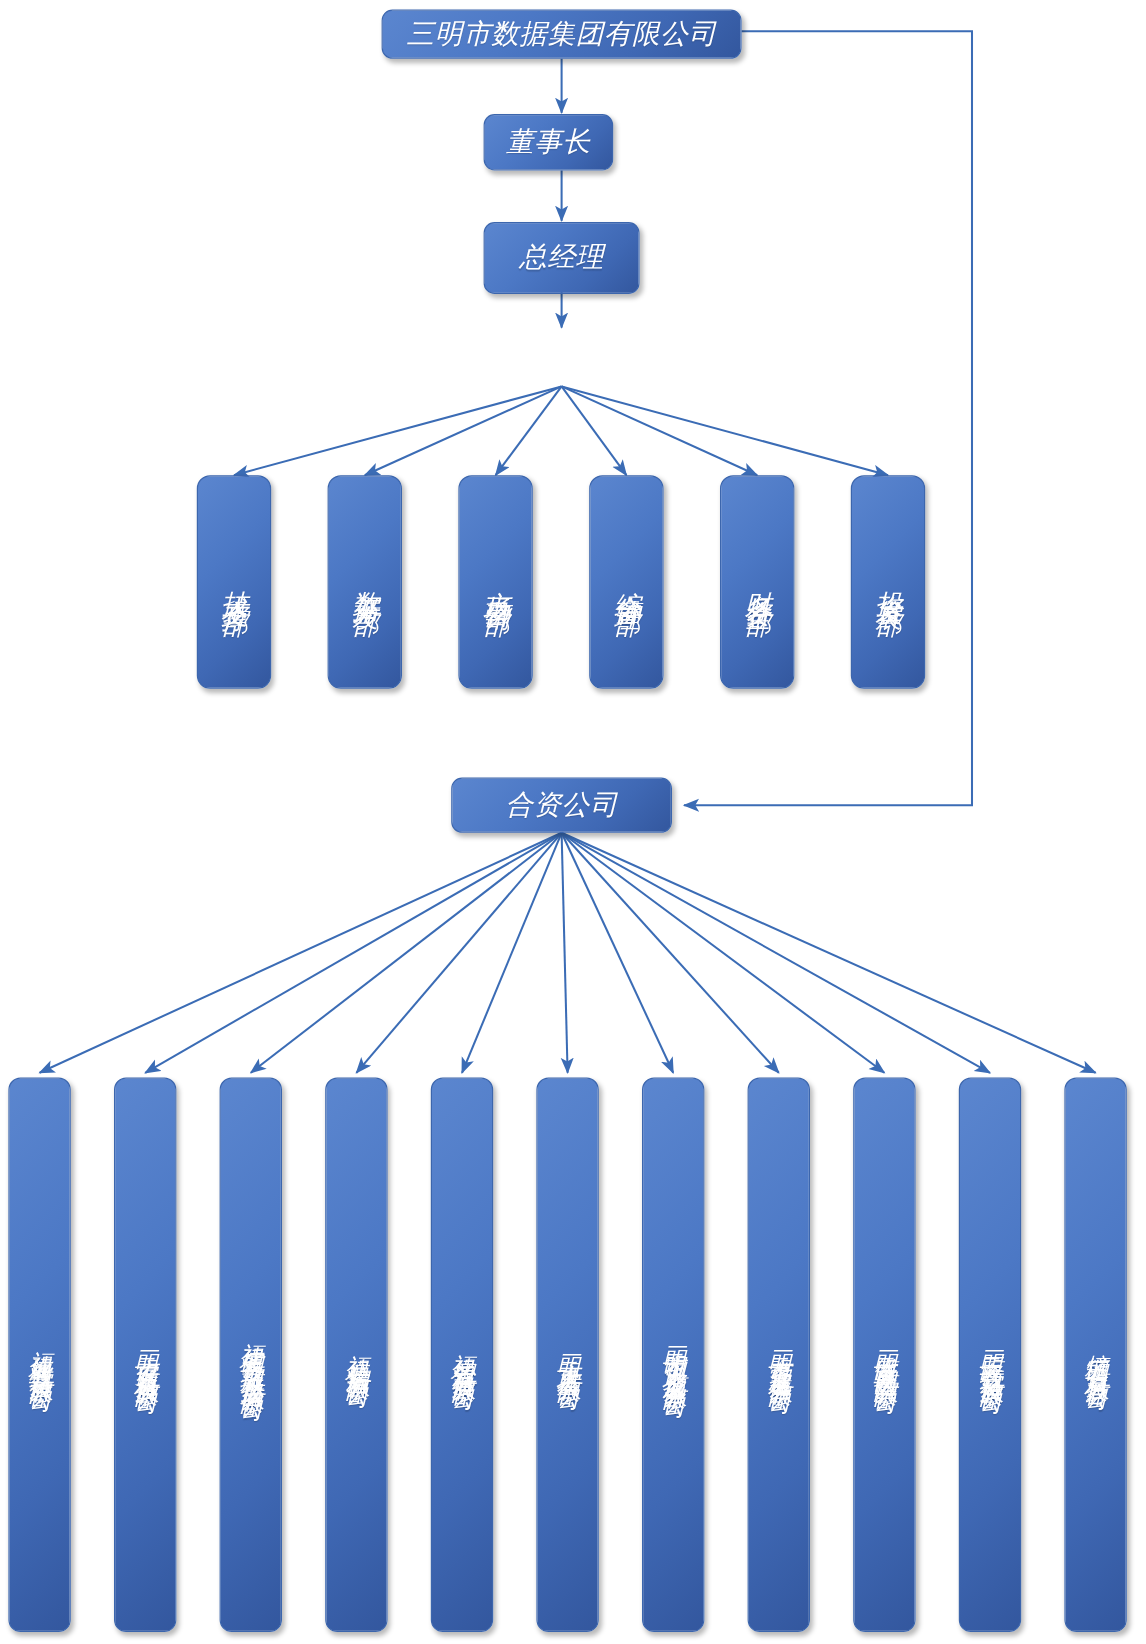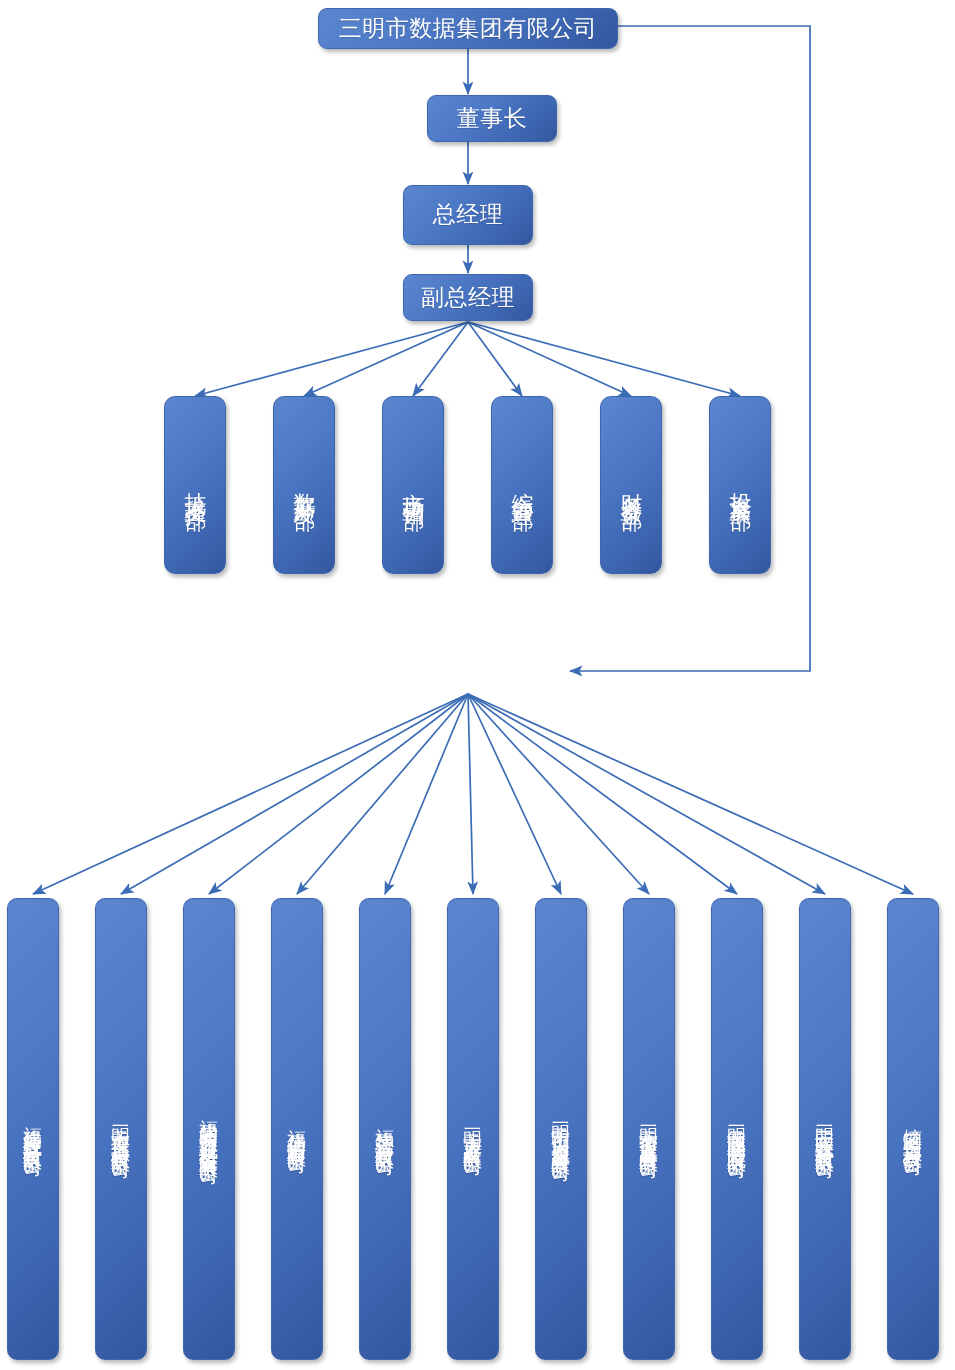--- a/index.html
+++ b/index.html
@@ -31,20 +31,21 @@
     border-radius:9px;
     box-shadow:2px 3px 4px rgba(0,0,0,0.28);
     color:#ffffff;
     display:flex;
     align-items:center;
     justify-content:center;
     text-align:center;
     line-height:1.04;
     letter-spacing:0.5px;
     text-shadow:0 1px 1px rgba(0,0,0,0.18);
+    font-style:italic;
   }
   
   .node.h{
     font-size:23px;
   }
   .node.h.root{ font-size:23px; }
   
   .node.v{
     writing-mode:vertical-rl;
     text-orientation:upright;
@@ -108,31 +109,28 @@
       <line x1="468" y1="694" x2="913" y2="894"></line>
 
       <path d="M 618 26 L 810 26 L 810 671 L 570 671"></path>
     </g>
   </svg>
 
   <div class="node h root" style="left:318px; top:8px; width:300px; height:41px;">
     <span class="inner">三明市数据集团有限公司</span>
   </div>
 
-  <div class="node h" style="left:427px; top:95px; width:130px; height:47px;">
+  <div class="node h" style="left:403px; top:95px; width:108px; height:47px;">
     <span class="inner">董事长</span>
   </div>
 
   <div class="node h" style="left:403px; top:185px; width:130px; height:60px;">
     <span class="inner">总经理</span>
   </div>
 
-  <div class="node h" style="left:403px; top:274px; width:130px; height:47px;">
-    <span class="inner">副总经理</span>
-  </div>
 
   <div class="node v dept" style="left:164px; top:396px; width:62px; height:178px;">
     <span class="inner">技术支撑部</span>
   </div>
 
   <div class="node v dept" style="left:273px; top:396px; width:62px; height:178px;">
     <span class="inner">数据开发部</span>
   </div>
 
   <div class="node v dept" style="left:382px; top:396px; width:62px; height:178px;">
@@ -144,20 +142,23 @@
   </div>
 
   <div class="node v dept" style="left:600px; top:396px; width:62px; height:178px;">
     <span class="inner">财务资金部</span>
   </div>
 
   <div class="node v dept" style="left:709px; top:396px; width:62px; height:178px;">
     <span class="inner">投资发展部</span>
   </div>
 
+  <div class="node h" style="left:376px; top:648px; width:184px; height:46px;">
+    <span class="inner">合资公司</span>
+  </div>
 
   <div class="node v sub" style="left:7px; top:898px; width:52px; height:462px;">
     <span class="inner">福建海丝数字科技有限公司</span>
   </div>
 
   <div class="node v sub" style="left:95px; top:898px; width:52px; height:462px;">
     <span class="inner">三明市安保信息科技有限公司</span>
   </div>
 
   <div class="node v sub" style="left:183px; top:898px; width:52px; height:462px;">

